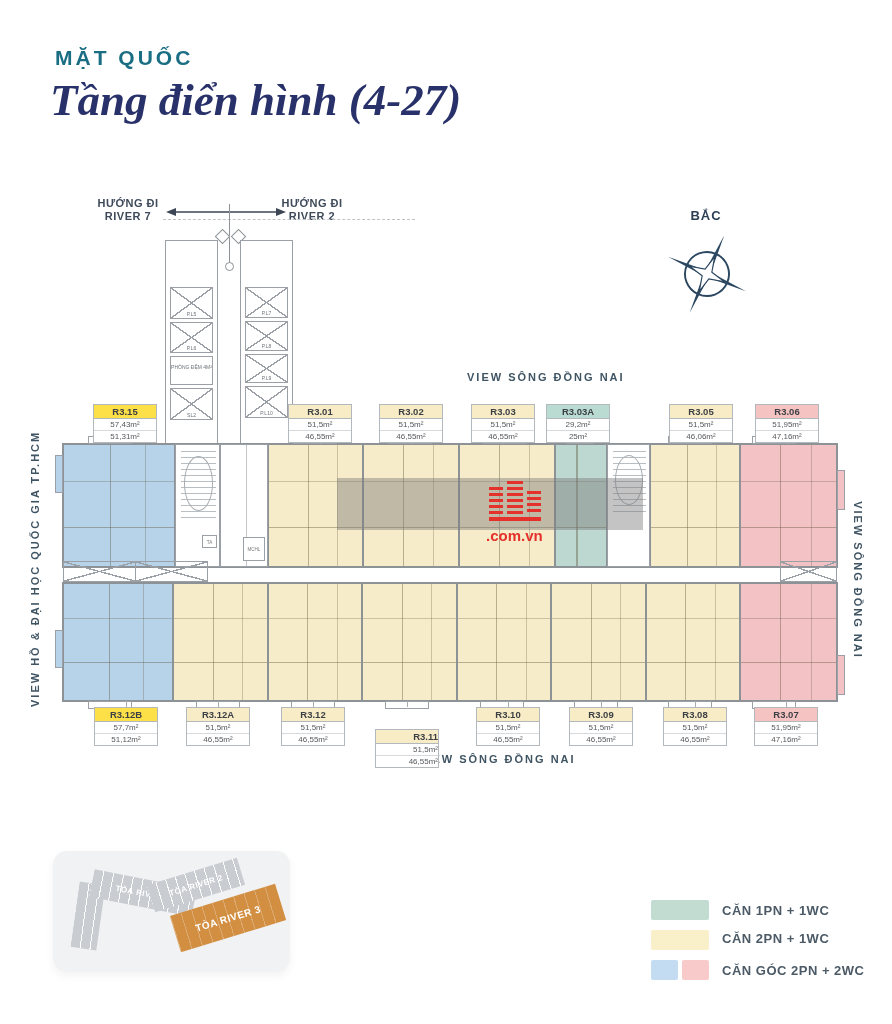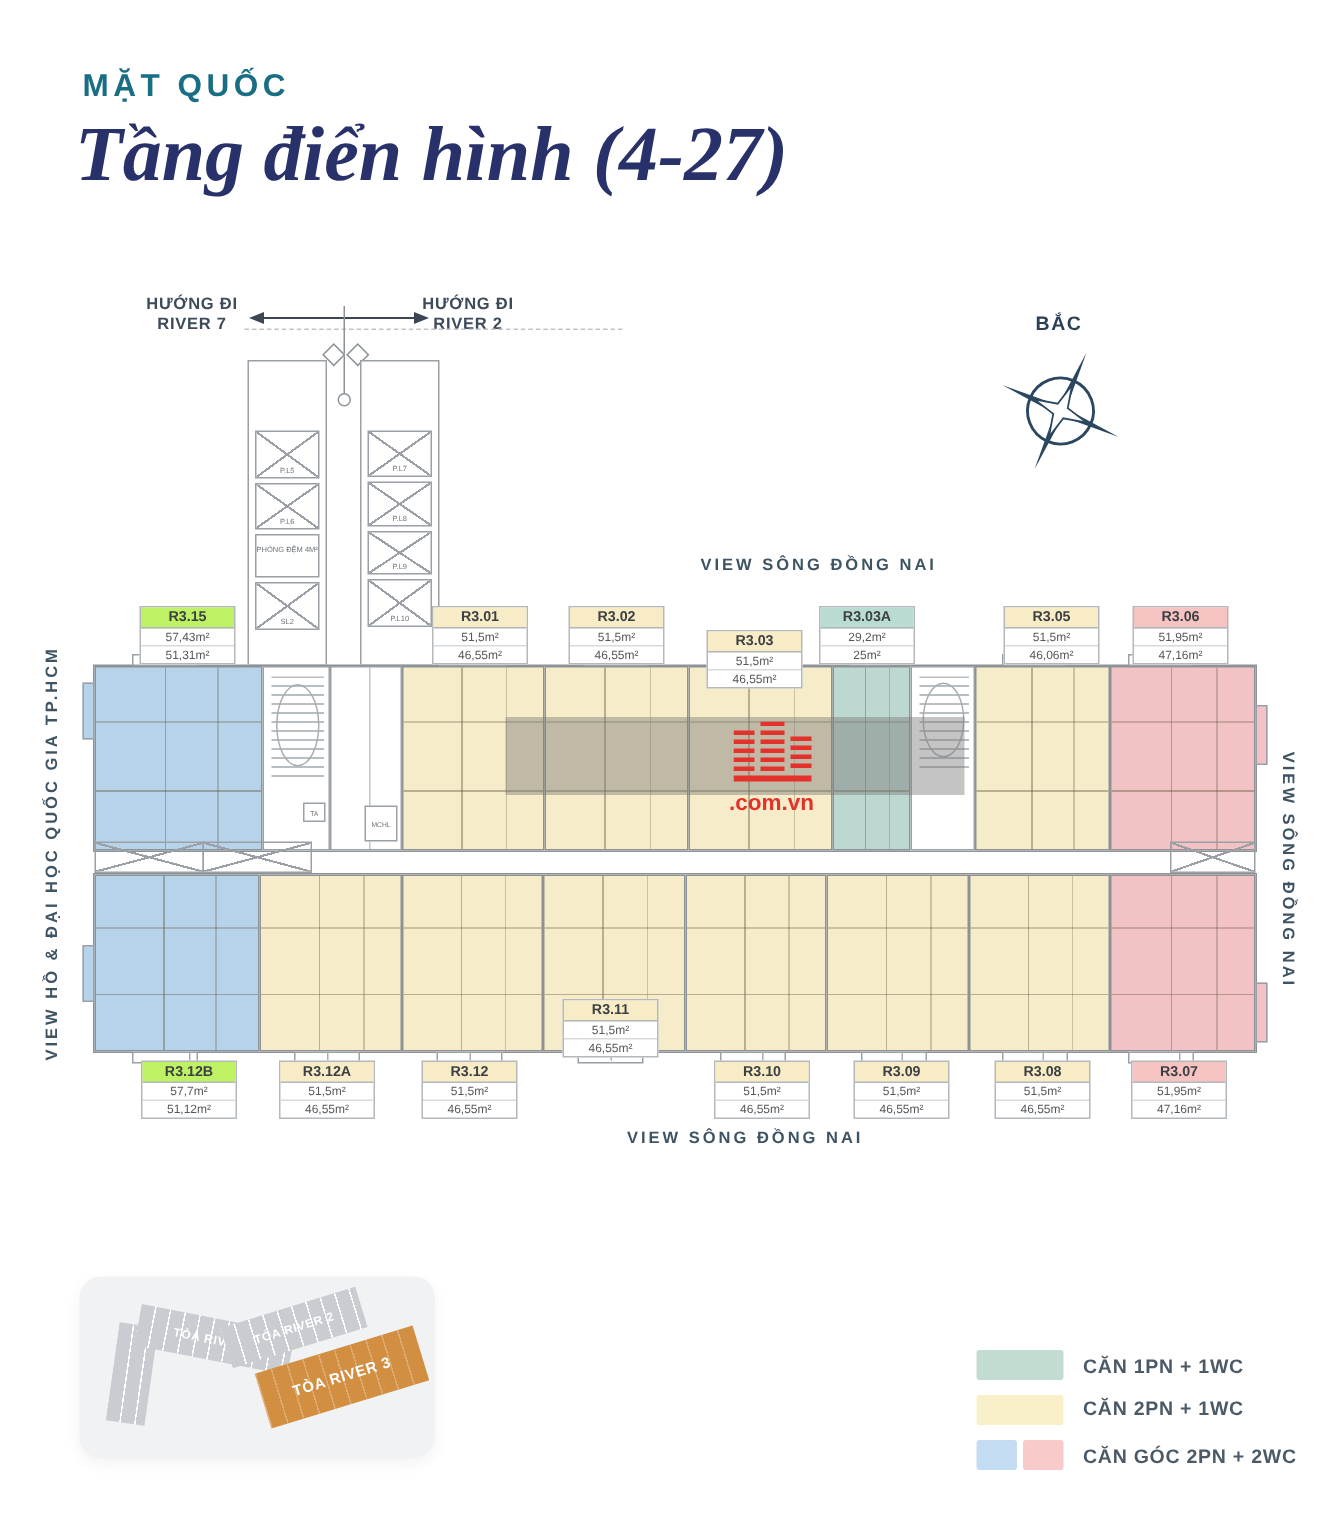--- a/index.html
+++ b/index.html
@@ -3,21 +3,21 @@
 <meta charset="utf-8">
 <style>
   html,body{margin:0;padding:0;background:#fff;}
   .stage{position:relative;width:892px;height:1024px;background:#ffffff;
          font-family:"Liberation Sans",sans-serif;overflow:hidden;}
   .abs{position:absolute;}
 
   
   .eyebrow{font-size:21px;font-weight:bold;letter-spacing:3px;color:#1a6e83;}
   .title{font-family:"Liberation Serif",serif;font-style:italic;font-weight:bold;
-         font-size:52px;color:#283169;}
+         font-size:45px;color:#283169;}
 
   
   .dirlabel{font-size:11px;font-weight:bold;color:#3e4a5a;line-height:13px;
             text-align:center;letter-spacing:.5px;}
   .viewlabel{font-size:11px;font-weight:bold;color:#3f5463;letter-spacing:2px;white-space:nowrap;}
   .vert-left{transform:rotate(-90deg);transform-origin:center;}
   .vert-right{transform:rotate(90deg);transform-origin:center;}
   .bac{font-size:13px;font-weight:bold;color:#2b3f55;letter-spacing:1px;text-align:center;}
 
   
@@ -49,21 +49,21 @@
   .dash-h{position:absolute;border-top:1px dashed #c0c3c6;}
   .vline{position:absolute;width:1px;background:#8d9296;}
   .diamond{position:absolute;width:11px;height:11px;border:1px solid #8d9296;transform:rotate(45deg);box-sizing:border-box;background:#fff;}
   .circ{position:absolute;border:1px solid #8d9296;border-radius:50%;box-sizing:border-box;background:#fff;}
 
   
   .ulabel{position:absolute;width:64px;background:#fff;border:1px solid #b3b8bd;
           text-align:center;box-sizing:border-box;}
   .ulabel .hd{height:13px;line-height:13px;font-size:9.5px;font-weight:bold;color:#3c3f44;
               border-bottom:1px solid #b3b8bd;}
-  .hd-blue{background:#bef264;} .hd-yellow{background:#f7ecc6;}
+  .hd-blue{background:#fde047;} .hd-yellow{background:#f7ecc6;}
   .hd-teal{background:#b9dbd2;} .hd-pink{background:#f6c3c3;}
   .ulabel .ar{height:11px;line-height:11px;font-size:8px;color:#56585c;border-bottom:1px solid #d7dadd;}
   .ulabel .ar:last-child{border-bottom:none;}
 
   
   .wm-band{position:absolute;background:rgba(125,125,125,.45);}
   .wm-text{position:absolute;font-size:52px;font-weight:bold;letter-spacing:-2px;color:#e5312b;line-height:1;}
   .wm-suffix{position:absolute;font-size:15px;font-weight:bold;color:#e5312b;line-height:1;}
 
   
@@ -228,21 +228,21 @@
   <div class="ulabel" style="left:288px;top:404px;">
     <div class="hd hd-yellow">R3.01</div>
     <div class="ar">51,5m²</div>
     <div class="ar">46,55m²</div>
   </div>
   <div class="ulabel" style="left:379px;top:404px;">
     <div class="hd hd-yellow">R3.02</div>
     <div class="ar">51,5m²</div>
     <div class="ar">46,55m²</div>
   </div>
-  <div class="ulabel" style="left:471px;top:420px;">
+  <div class="ulabel" style="left:471px;top:404px;">
     <div class="hd hd-yellow">R3.03</div>
     <div class="ar">51,5m²</div>
     <div class="ar">46,55m²</div>
   </div>
   <div class="ulabel" style="left:546px;top:404px;">
     <div class="hd hd-teal">R3.03A</div>
     <div class="ar">29,2m²</div>
     <div class="ar">25m²</div>
   </div>
   <div class="ulabel" style="left:669px;top:404px;">
@@ -264,21 +264,21 @@
   <div class="ulabel" style="left:186px;top:707px;">
     <div class="hd hd-yellow">R3.12A</div>
     <div class="ar">51,5m²</div>
     <div class="ar">46,55m²</div>
   </div>
   <div class="ulabel" style="left:281px;top:707px;">
     <div class="hd hd-yellow">R3.12</div>
     <div class="ar">51,5m²</div>
     <div class="ar">46,55m²</div>
   </div>
-  <div class="ulabel" style="left:375px;top:666px;">
+  <div class="ulabel" style="left:375px;top:729px;text-align:right;">
     <div class="hd hd-yellow">R3.11</div>
     <div class="ar">51,5m²</div>
     <div class="ar">46,55m²</div>
   </div>
   <div class="ulabel" style="left:476px;top:707px;">
     <div class="hd hd-yellow">R3.10</div>
     <div class="ar">51,5m²</div>
     <div class="ar">46,55m²</div>
   </div>
   <div class="ulabel" style="left:569px;top:707px;">

